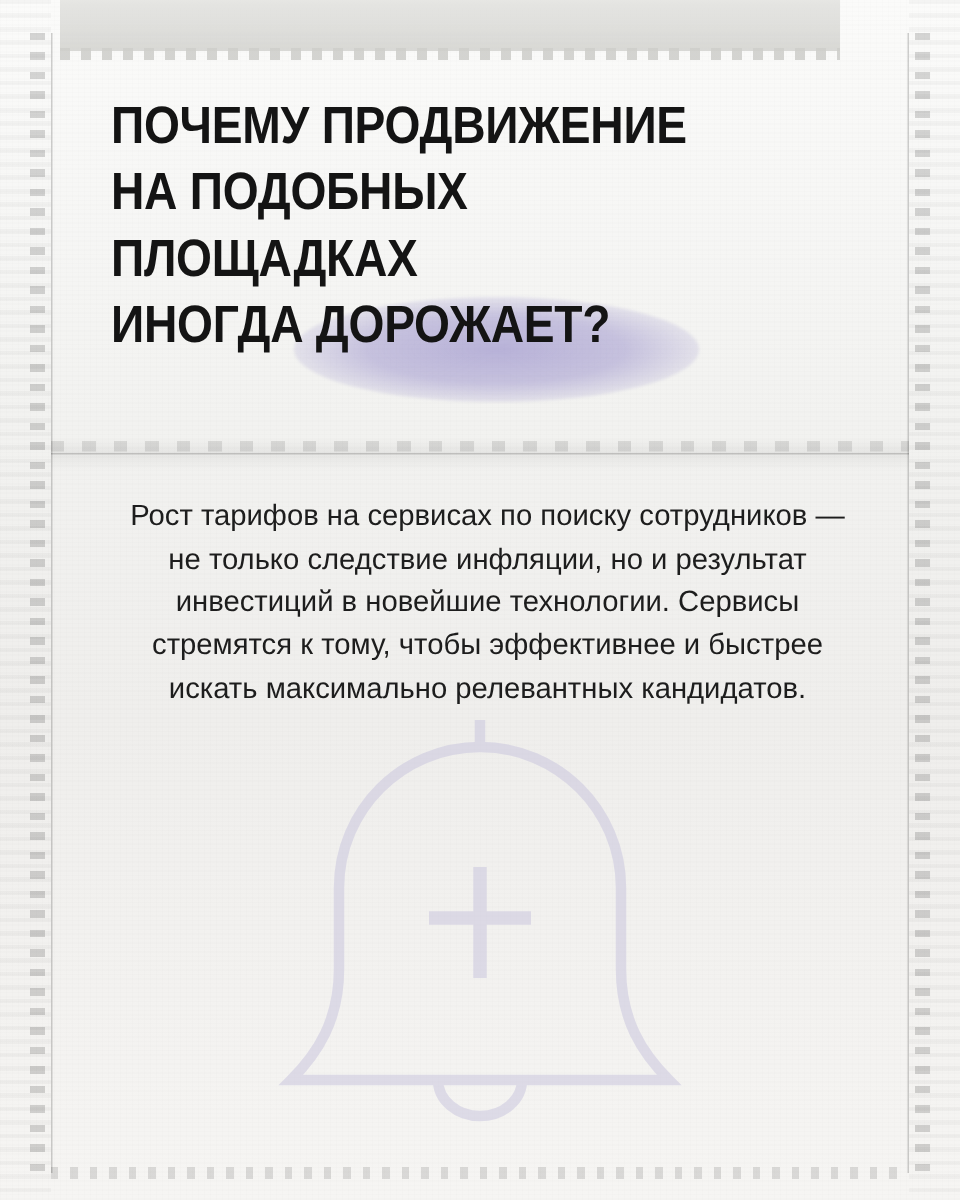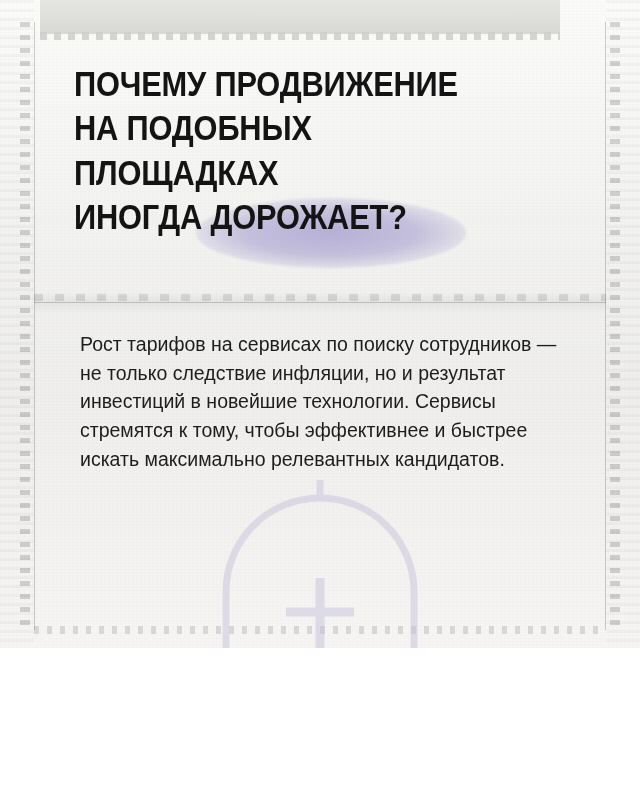--- a/index.html
+++ b/index.html
@@ -10,21 +10,21 @@
   body {
     width: 640px;
     height: 800px;
     overflow: hidden;
     font-family: "Liberation Sans", sans-serif;
   }
 
   .poster {
     position: relative;
     width: 640px;
-    height: 648px;
+    height: 800px;
     background: #f3f3f1;
     overflow: hidden;
   }
 
   
   .paper-base {
     position: absolute;
     inset: 0;
     background:
       linear-gradient(180deg, #fbfbfa 0%, #f2f2f0 35%, #efeeec 60%, #f6f5f3 100%);
@@ -179,20 +179,21 @@
     position: absolute;
     left: 80px;
     right: 70px;
     top: 330px;
     color: #1d1d1d;
     font-size: 19.5px;
     line-height: 1.47;
   }
   .body-text p {
     margin: 0 0 22px 0;
+    text-align: center;
   }
   .body-text p:last-child { margin-bottom: 0; }
 </style>
 </head>
 <body>
 
 <div class="poster">
 
   <div class="paper-base"></div>
   <div class="paper-grain"></div>

